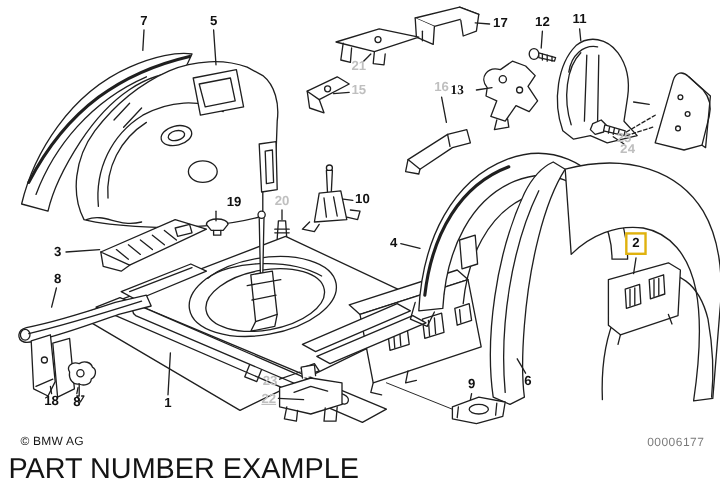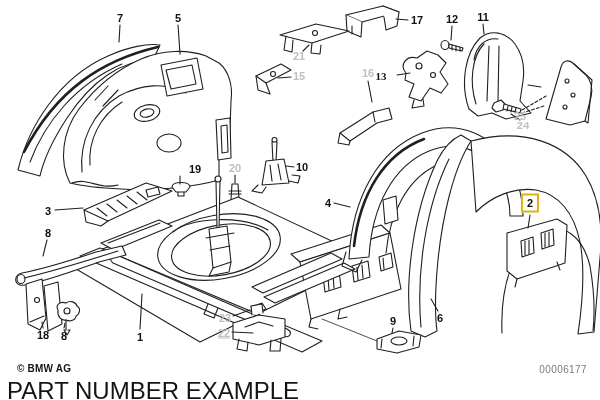--- a/index.html
+++ b/index.html
@@ -8,21 +8,21 @@
   #artwork{position:absolute;left:0;top:0}
   #artwork path,#artwork ellipse,#artwork circle,#artwork line{
       stroke:var(--line,#1f1f1f);stroke-width:1.1;stroke-linecap:round;stroke-linejoin:round}
   #artwork .thick{stroke-width:2.6}
   #artwork .thin{stroke-width:.8}
   .callout{position:absolute;transform:translate(-50%,-50%);font-size:11px;font-weight:700;
            color:var(--label,#111);line-height:1;white-space:nowrap;z-index:5}
   .callout.muted{color:var(--muted,#bfbfbf)}
   .callout.highlighted{border:2px solid var(--hl,#e0b20e);background:#fff;padding:2px 4px 2px;
            color:#111;font-size:11px}
-  .copyright{position:absolute;left:17px;top:363px;font-size:10px;font-weight:700;
+  .copyright{position:absolute;left:17px;top:363px;font-size:10px;font-weight:400;
            color:#161616;letter-spacing:.2px}
   .caption{position:absolute;left:7px;top:377px;font-size:24px;color:#141414}
   .docnum{position:absolute;right:13px;top:364px;font-size:10px;color:var(--doc,#7a7a7a);
            letter-spacing:.4px}
 </style>
 </head>
 <body>
 
 <div class="stage">
 

